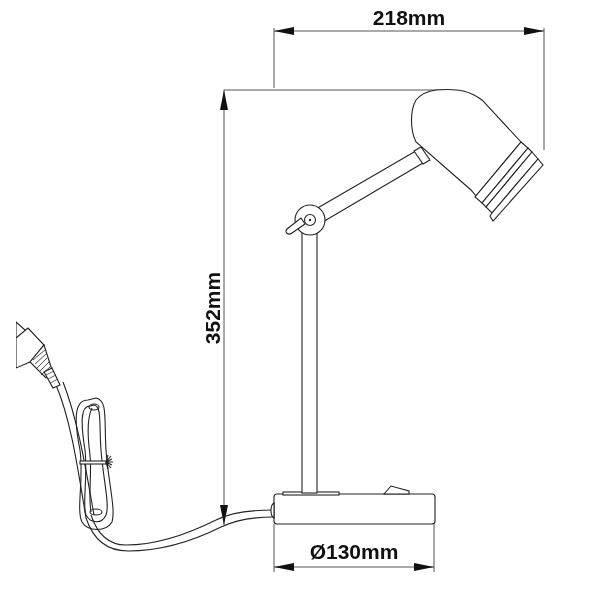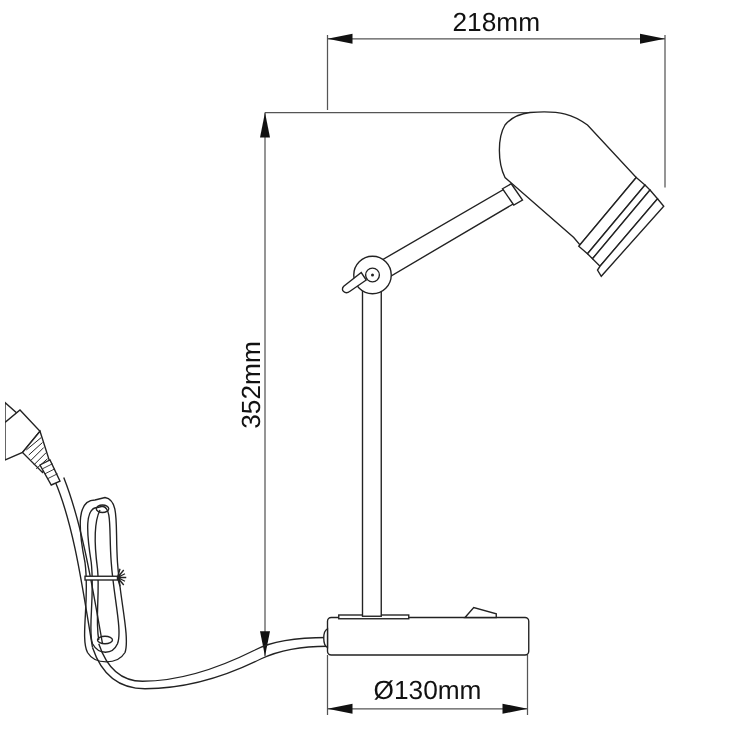--- a/index.html
+++ b/index.html
@@ -1,17 +1,17 @@
 <!DOCTYPE html>
 <html><head>
 <meta charset="utf-8">
 <style>
   html, body { margin: 0; padding: 0; background: #ffffff; }
   body { width: 600px; height: 600px; overflow: hidden; position: relative; }
-  #stage { position: absolute; left: 4px; top: 0; width: 584px; height: 600px; }
+  #stage { position: absolute; left: 16px; top: 0; width: 584px; height: 600px; font-weight: bold; }
   svg text { font-family: "Liberation Sans", sans-serif; fill: #111111; }
   .dim { stroke: #555555; stroke-width: 1; fill: none; }
   .ln { stroke: #222222; stroke-width: 1.1; fill: #ffffff; }
   .lnn { stroke: #222222; stroke-width: 1.1; fill: none; }
   .arrow { fill: #111111; stroke: none; }
 </style>
 </head>
 <body>
 
 <div id="stage">

